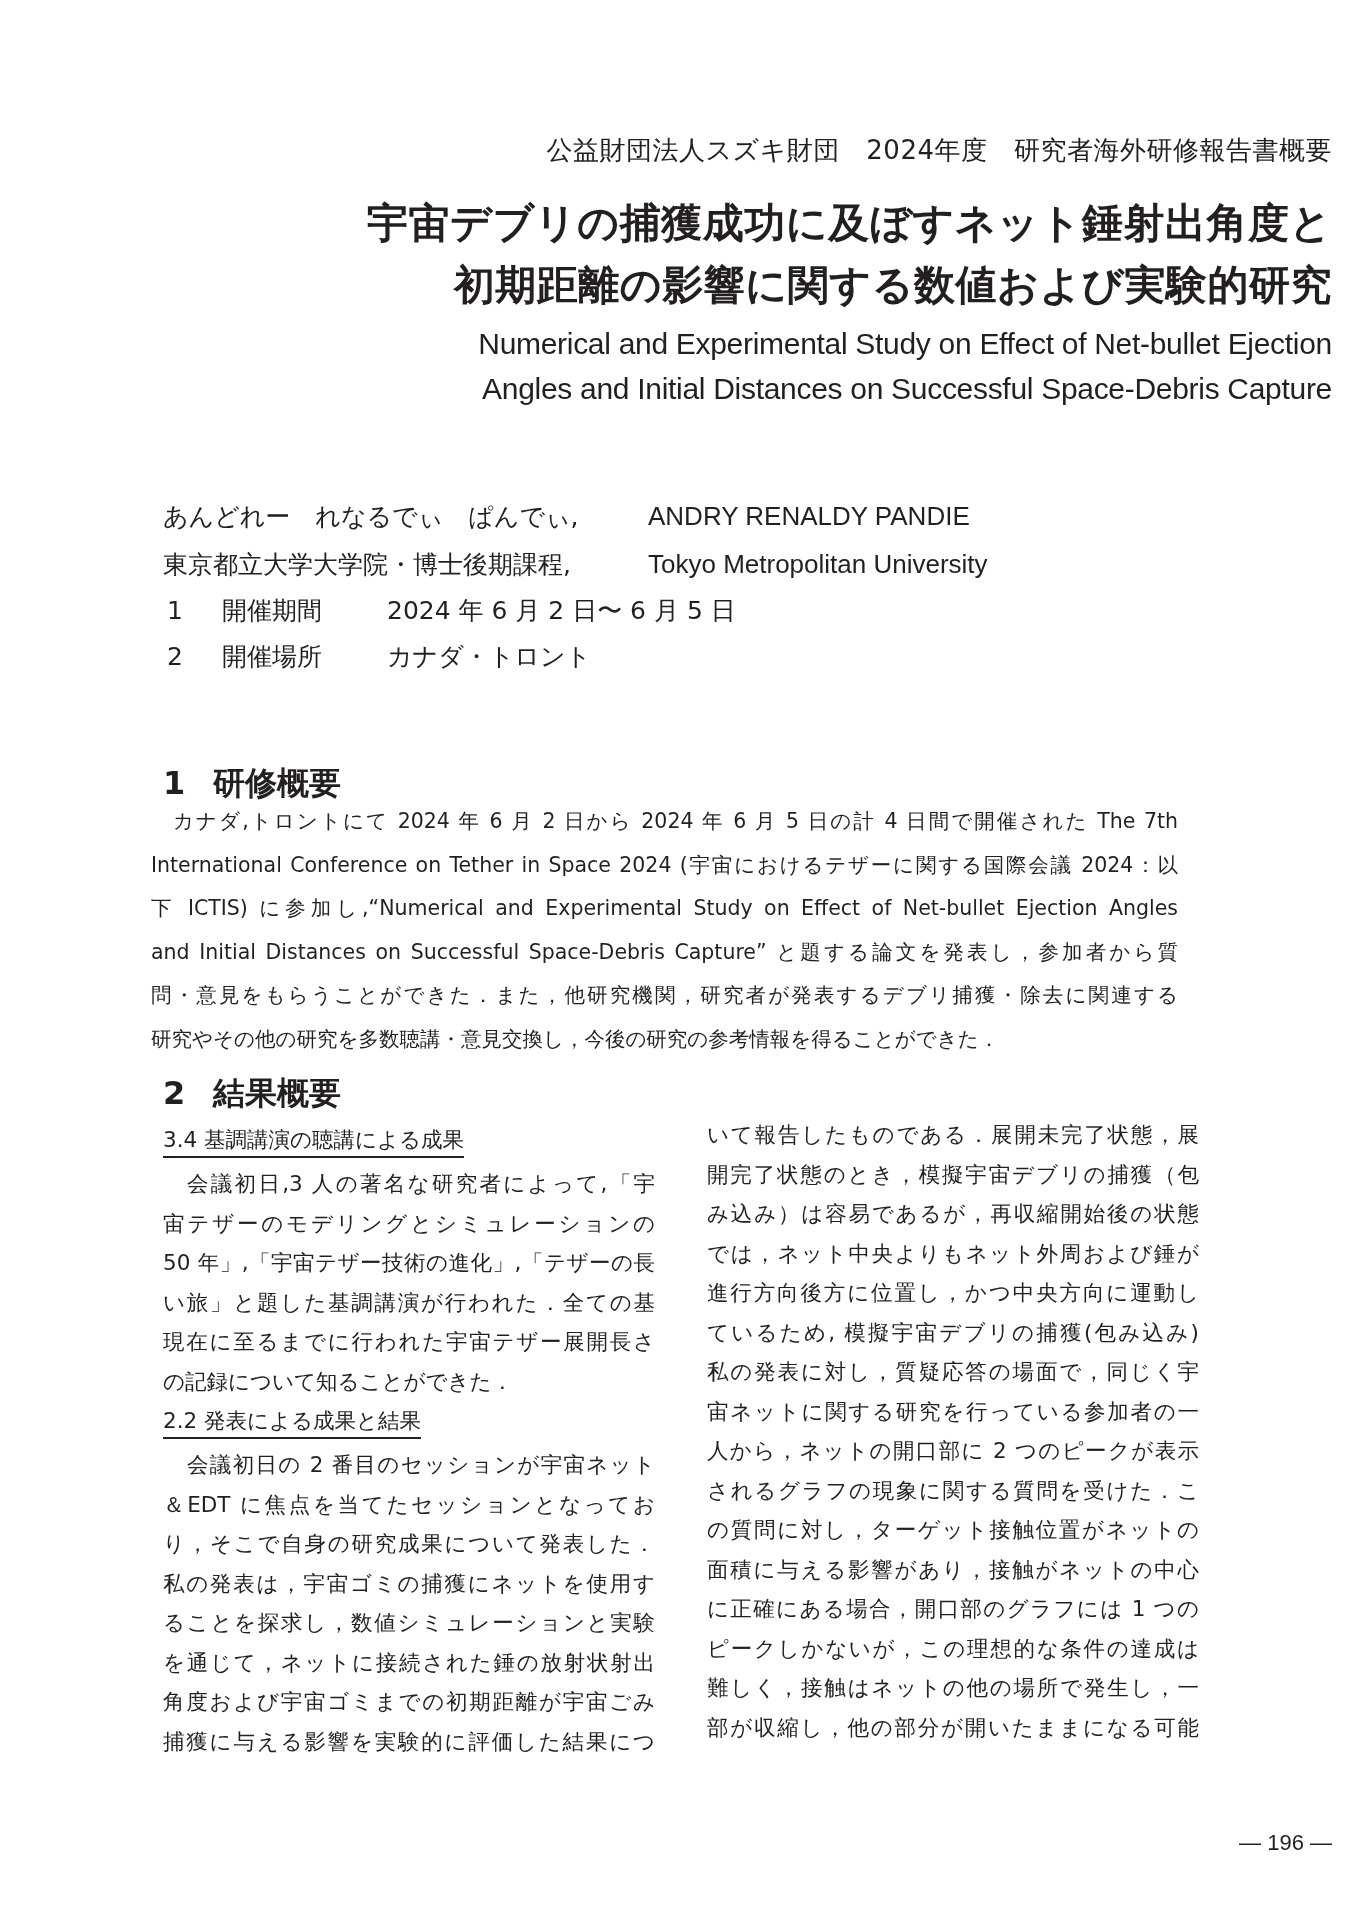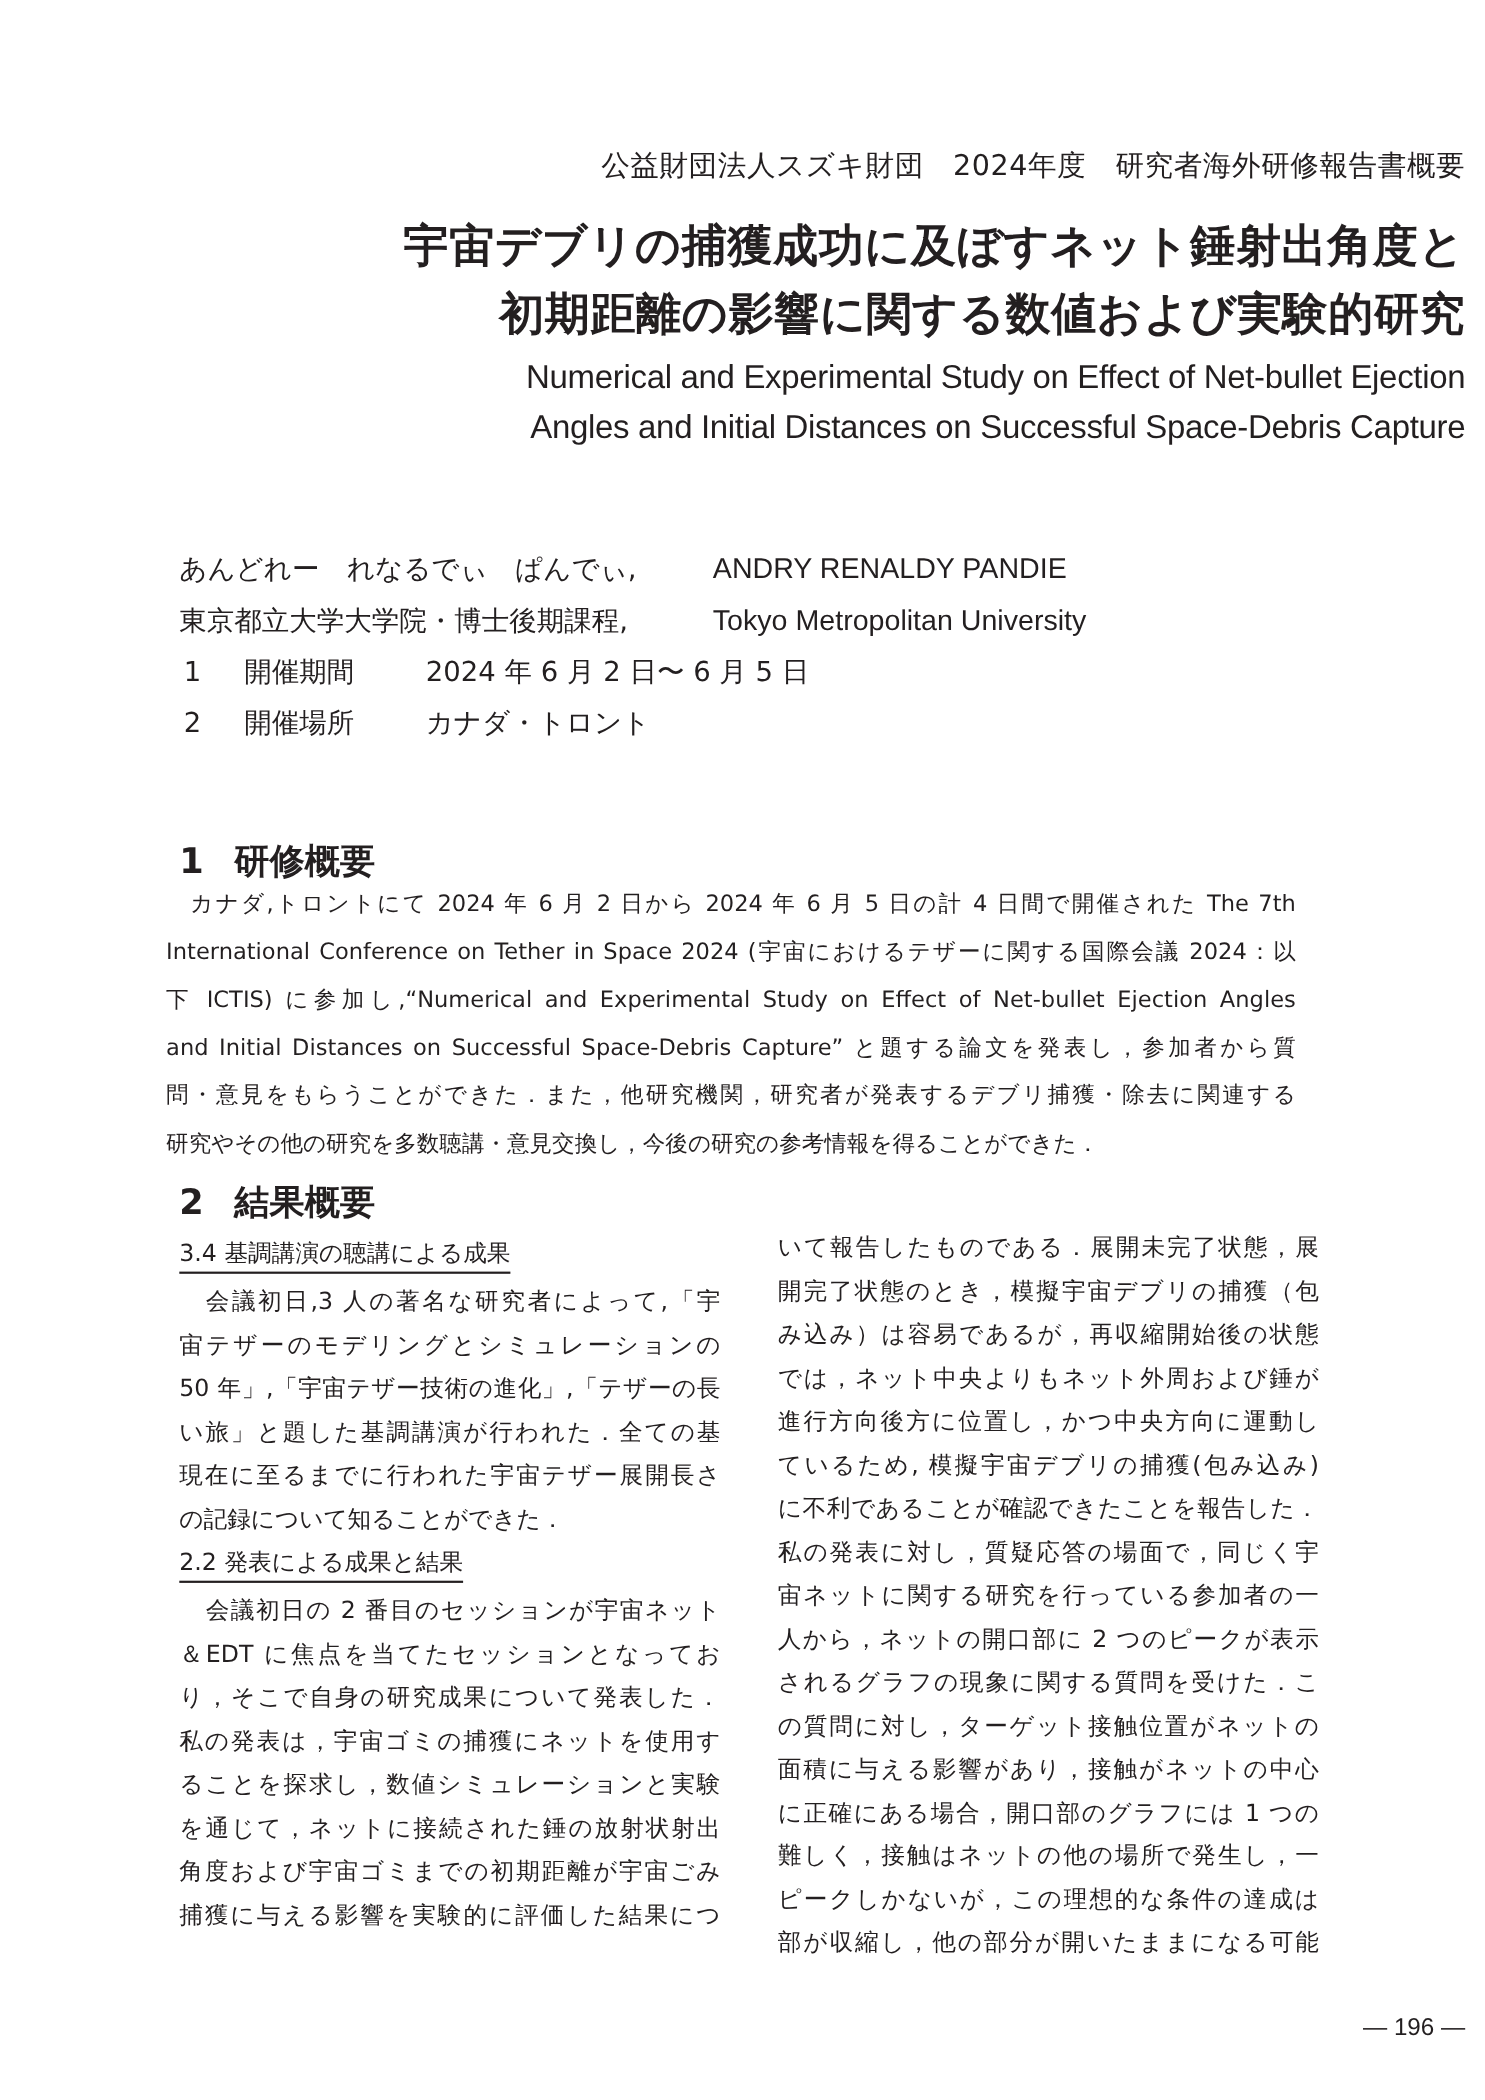--- a/index.html
+++ b/index.html
@@ -110,26 +110,25 @@
   <span class="line">捕獲に与える影響を実験的に評価した結果につ</span>
 </div>
 
 <div class="abs col" id="col-right">
   <span class="line">いて報告したものである．展開未完了状態，展</span>
   <span class="line">開完了状態のとき，模擬宇宙デブリの捕獲（包</span>
   <span class="line">み込み）は容易であるが，再収縮開始後の状態</span>
   <span class="line">では，ネット中央よりもネット外周および錘が</span>
   <span class="line">進行方向後方に位置し，かつ中央方向に運動し</span>
   <span class="line">ているため, 模擬宇宙デブリの捕獲(包み込み)</span>
-  <span class="line">に不利であることが確認できたことを報告した．</span>
   <span class="line">私の発表に対し，質疑応答の場面で，同じく宇</span>
   <span class="line">宙ネットに関する研究を行っている参加者の一</span>
   <span class="line">人から，ネットの開口部に 2 つのピークが表示</span>
   <span class="line">されるグラフの現象に関する質問を受けた．こ</span>
   <span class="line">の質問に対し，ターゲット接触位置がネットの</span>
   <span class="line">面積に与える影響があり，接触がネットの中心</span>
   <span class="line">に正確にある場合，開口部のグラフには 1 つの</span>
+  <span class="line">ピークしかないが，この理想的な条件の達成は</span>
   <span class="line">難しく，接触はネットの他の場所で発生し，一</span>
-  <span class="line">ピークしかないが，この理想的な条件の達成は</span>
   <span class="line">部が収縮し，他の部分が開いたままになる可能</span>
 </div>
 
 <div class="abs center" id="page-number">— 196 —</div>
 
 </body></html>

